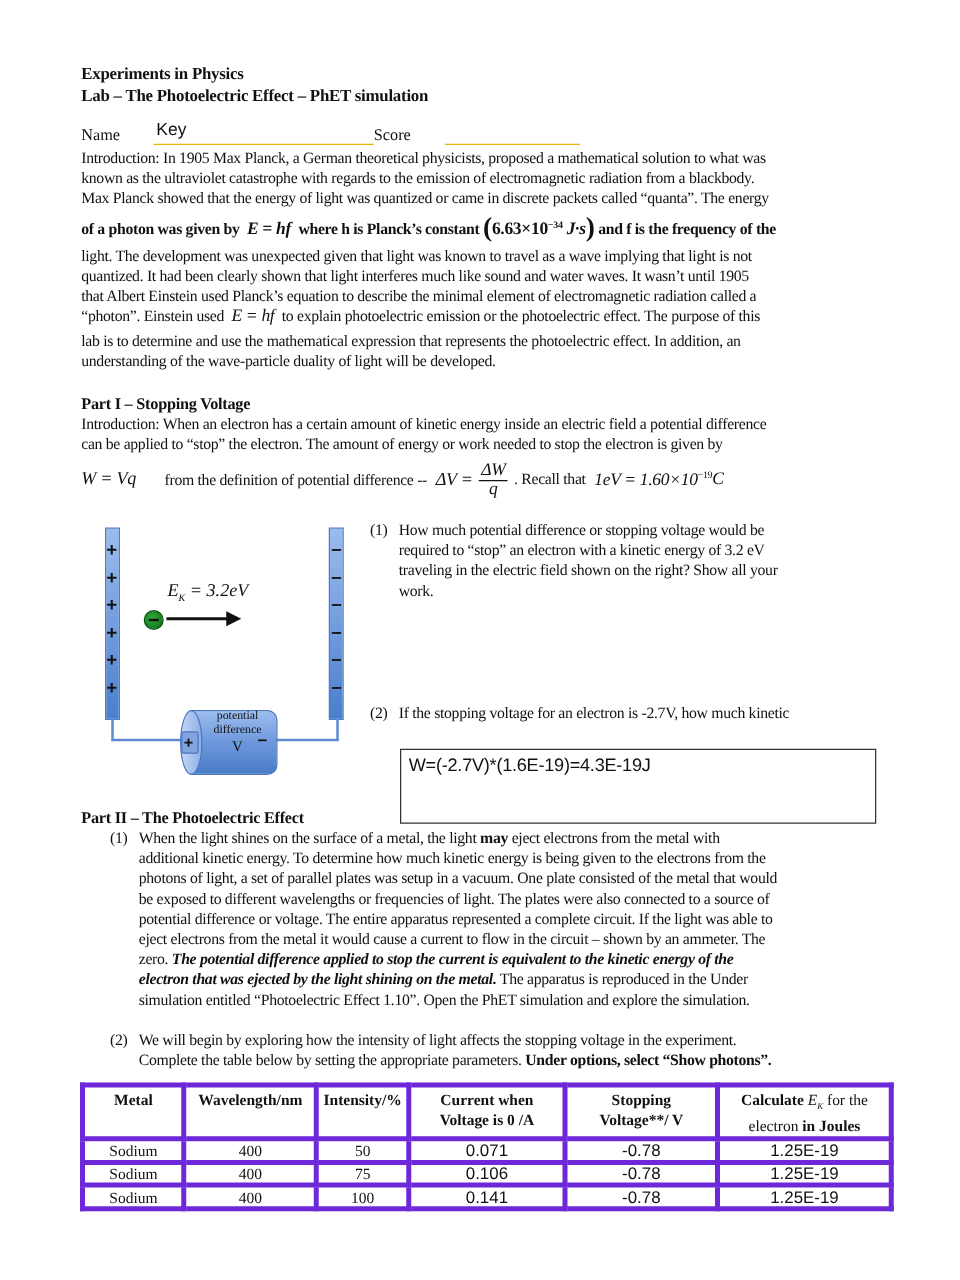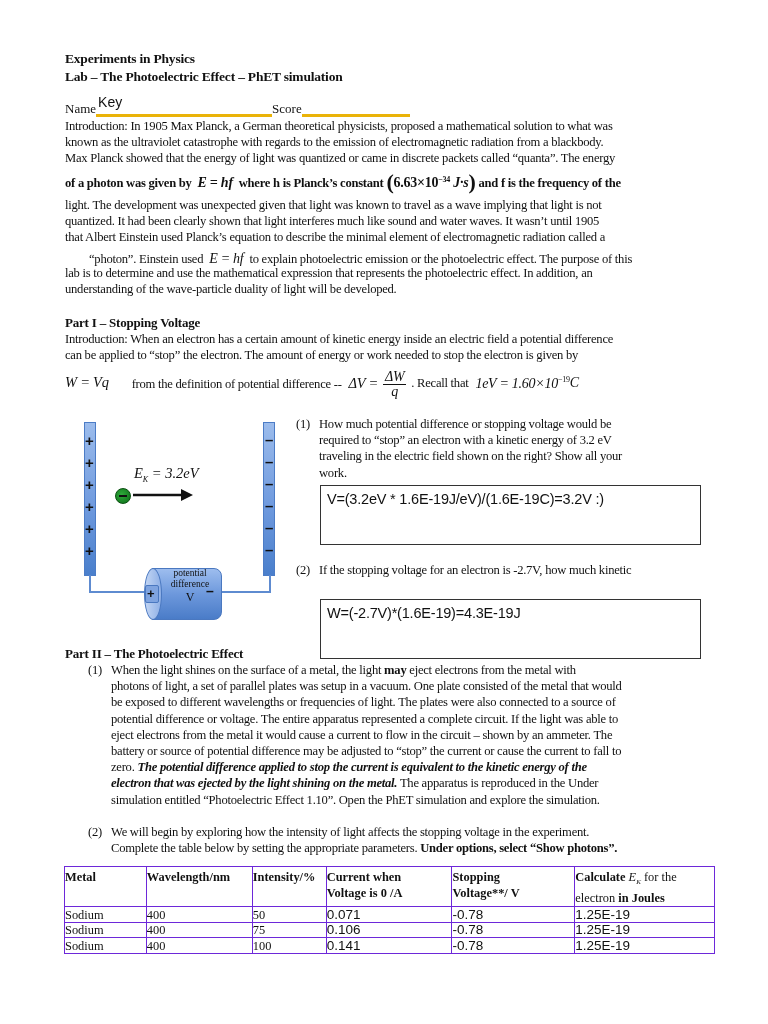--- a/index.html
+++ b/index.html
@@ -5,28 +5,28 @@
     html, body { margin: 0; padding: 0; background: #ffffff; }
     body { width: 768px; height: 1024px; position: relative; overflow: hidden;
            font-family: "Liberation Serif", "DejaVu Serif", serif; color: #111; }
     .page { position: absolute; left: 0; top: 0; width: 768px; height: 1024px; }
     .abs { position: absolute; }
     .title { font-weight: bold; font-size: 13.5px; line-height: 18px; letter-spacing: -0.2px; }
     .body-text { font-size: 12.6px; line-height: 16.2px; letter-spacing: -0.25px; }
     .para { position: absolute; left: 65px; width: 650px; }
     .math { font-style: italic; font-family: "Liberation Serif", serif; }
     .name-line { font-size: 13px; }
-    .uline { display: inline-block; border-bottom: 3px solid #eab308; vertical-align: bottom; height: 14px; position: relative; }
+    .uline { display: inline-block; border-bottom: 1px solid #eab308; vertical-align: bottom; height: 14px; position: relative; margin-left: 27px; }
     .hand { font-family: "Liberation Sans", sans-serif; font-size: 14px; position: absolute; left: 2px; top: -6px; }
     .answer-box { position: absolute; border: 1.3px solid #333; background: #fff; }
     .answer-text { font-family: "Liberation Sans", sans-serif; font-size: 14.5px; position: absolute; left: 6px; top: 5px; letter-spacing: -0.2px; }
     .bold { font-weight: bold; }
     .bi { font-weight: bold; font-style: italic; }
     table.data { position: absolute; left: 64px; top: 866px; width: 651px; border-collapse: collapse; font-size: 12.4px; }
-    table.data th, table.data td { border: 1px solid #6d28d9; text-align: left; padding: 0; }
+    table.data th, table.data td { border: 4px solid #6d28d9; text-align: center; padding: 0; }
     table.data th { font-weight: bold; height: 37px; vertical-align: top; padding-top: 2px; line-height: 16px; }
     table.data td { height: 14.5px; line-height: 14px; }
     td.hw { font-family: "Liberation Sans", sans-serif; font-size: 13.5px; }
     .plate { position: absolute; width: 10px; background: linear-gradient(180deg, #9cbcec 0%, #6f9ade 55%, #4a7fcc 100%); border: 1px solid #4c7cc6; }
     .sign { position: absolute; font-family: "Liberation Sans", sans-serif; font-size: 15px; line-height: 15px; color: #111; font-weight: bold; }
     .wire { position: absolute; background: #5e8bd0; }
   </style>
 </head>
 <body>
 
@@ -46,21 +46,21 @@
     <div style="height:26px;line-height:26px;font-weight:bold;">
       <span>of a photon was given by</span>
       <span class="math" style="font-size:14px;margin:0 3px;">E = hf</span>
       <span>where h is Planck’s constant</span>
       <span style="font-size:22px;vertical-align:-2px;">(</span><span class="math" style="font-style:normal;font-size:14px;">6.63×10</span><sup style="font-size:8px;">−34</sup><span class="math" style="font-size:14px;"> J·s</span><span style="font-size:22px;vertical-align:-2px;">)</span>
       <span>and f is the frequency of the</span>
     </div>
     <div style="margin-top:4px;">light. The development was unexpected given that light was known to travel as a wave implying that light is not</div>
     <div>quantized. It had been clearly shown that light interferes much like sound and water waves. It wasn’t until 1905</div>
     <div>that Albert Einstein used Planck’s equation to describe the minimal element of electromagnetic radiation called a</div>
-    <div style="height:20px;line-height:28px;margin-left:24px;">
+    <div style="height:20px;line-height:16px;">
       <span>“photon”. Einstein used</span>
       <span class="math" style="font-size:14px;margin:0 3px;">E = hf</span>
       <span>to explain photoelectric emission or the photoelectric effect. The purpose of this</span>
     </div>
     <div>lab is to determine and use the mathematical expression that represents the photoelectric effect. In addition, an</div>
     <div>understanding of the wave-particle duality of light will be developed.</div>
   </div>
 
   <div class="abs title" style="left:65px;top:314px;font-size:13px;">Part I – Stopping Voltage</div>
   <div class="para body-text" style="top:331px;">
@@ -128,42 +128,39 @@
     </div>
   </div>
 
   <div class="abs body-text" style="left:296px;top:416px;">(1)</div>
   <div class="abs body-text" style="left:319px;top:416px;width:400px;">
     <div>How much potential difference or stopping voltage would be</div>
     <div>required to “stop” an electron with a kinetic energy of 3.2 eV</div>
     <div>traveling in the electric field shown on the right? Show all your</div>
     <div>work.</div>
   </div>
-  <div class="answer-box" style="left:320px;top:485px;width:379px;height:58px;">
-    <span class="answer-text">V=(3.2eV * 1.6E-19J/eV)/(1.6E-19C)=3.2V :)</span>
-  </div>
 
   <div class="abs body-text" style="left:296px;top:562px;">(2)</div>
   <div class="abs body-text" style="left:319px;top:562px;width:400px;">
     <div>If the stopping voltage for an electron is -2.7V, how much kinetic</div>
   </div>
   <div class="answer-box" style="left:320px;top:599px;width:379px;height:58px;">
     <span class="answer-text">W=(-2.7V)*(1.6E-19)=4.3E-19J</span>
   </div>
 
   <div class="abs title" style="left:65px;top:645px;font-size:13px;">Part II – The Photoelectric Effect</div>
 
   <div class="abs body-text" style="left:88px;top:662px;">(1)</div>
   <div class="abs body-text" style="left:111px;top:662px;width:610px;">
     <div><span>When the light shines on the surface of a metal, the light</span> <span class="bold">may</span> <span>eject electrons from the metal with</span></div>
+    <div>additional kinetic energy. To determine how much kinetic energy is being given to the electrons from the</div>
     <div>photons of light, a set of parallel plates was setup in a vacuum. One plate consisted of the metal that would</div>
     <div>be exposed to different wavelengths or frequencies of light. The plates were also connected to a source of</div>
     <div>potential difference or voltage. The entire apparatus represented a complete circuit. If the light was able to</div>
     <div>eject electrons from the metal it would cause a current to flow in the circuit – shown by an ammeter. The</div>
-    <div>battery or source of potential difference may be adjusted to “stop” the current or cause the current to fall to</div>
     <div><span>zero.</span> <span class="bi">The potential difference applied to stop the current is equivalent to the kinetic energy of the</span></div>
     <div><span class="bi">electron that was ejected by the light shining on the metal.</span> <span>The apparatus is reproduced in the Under</span></div>
     <div>simulation entitled “Photoelectric Effect 1.10”. Open the PhET simulation and explore the simulation.</div>
   </div>
 
   <div class="abs body-text" style="left:88px;top:824px;">(2)</div>
   <div class="abs body-text" style="left:111px;top:824px;width:615px;">
     <div>We will begin by exploring how the intensity of light affects the stopping voltage in the experiment.</div>
     <div><span>Complete the table below by setting the appropriate parameters.</span> <span class="bold">Under options, select “Show photons”.</span></div>
   </div>

